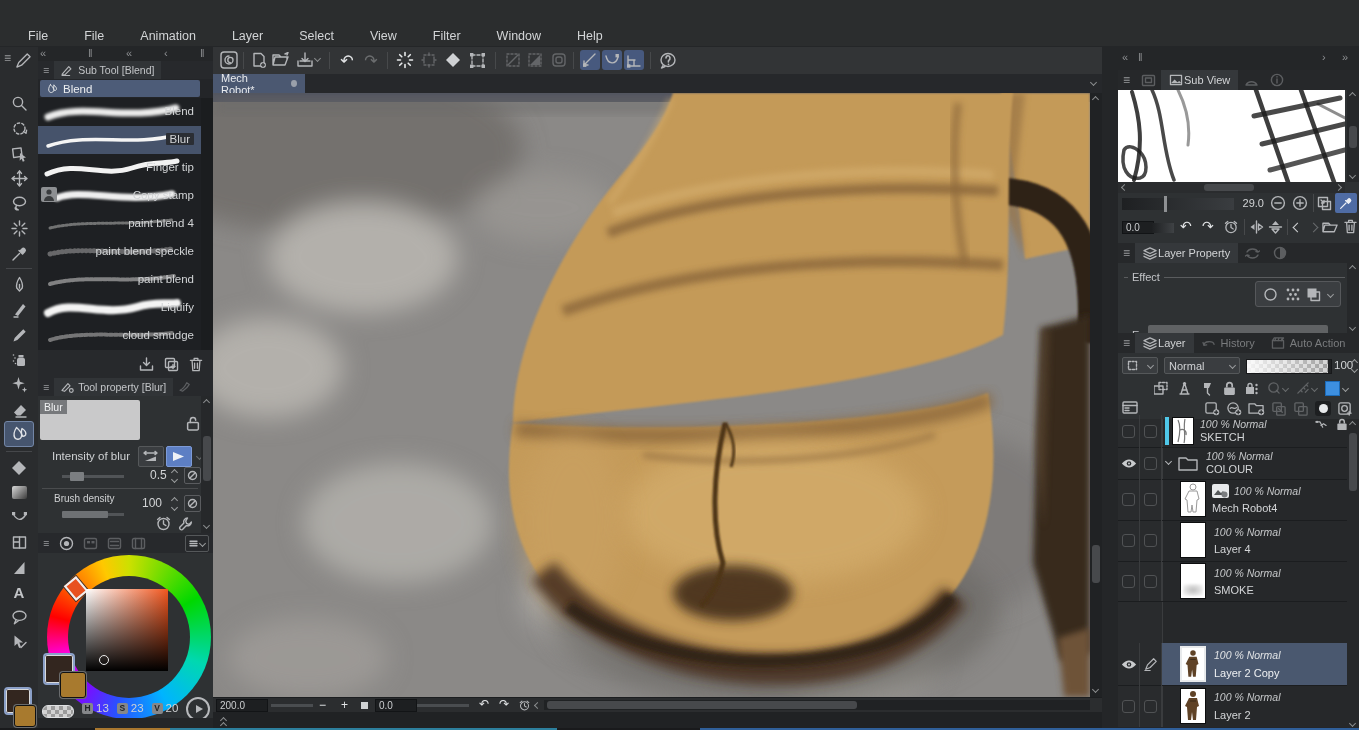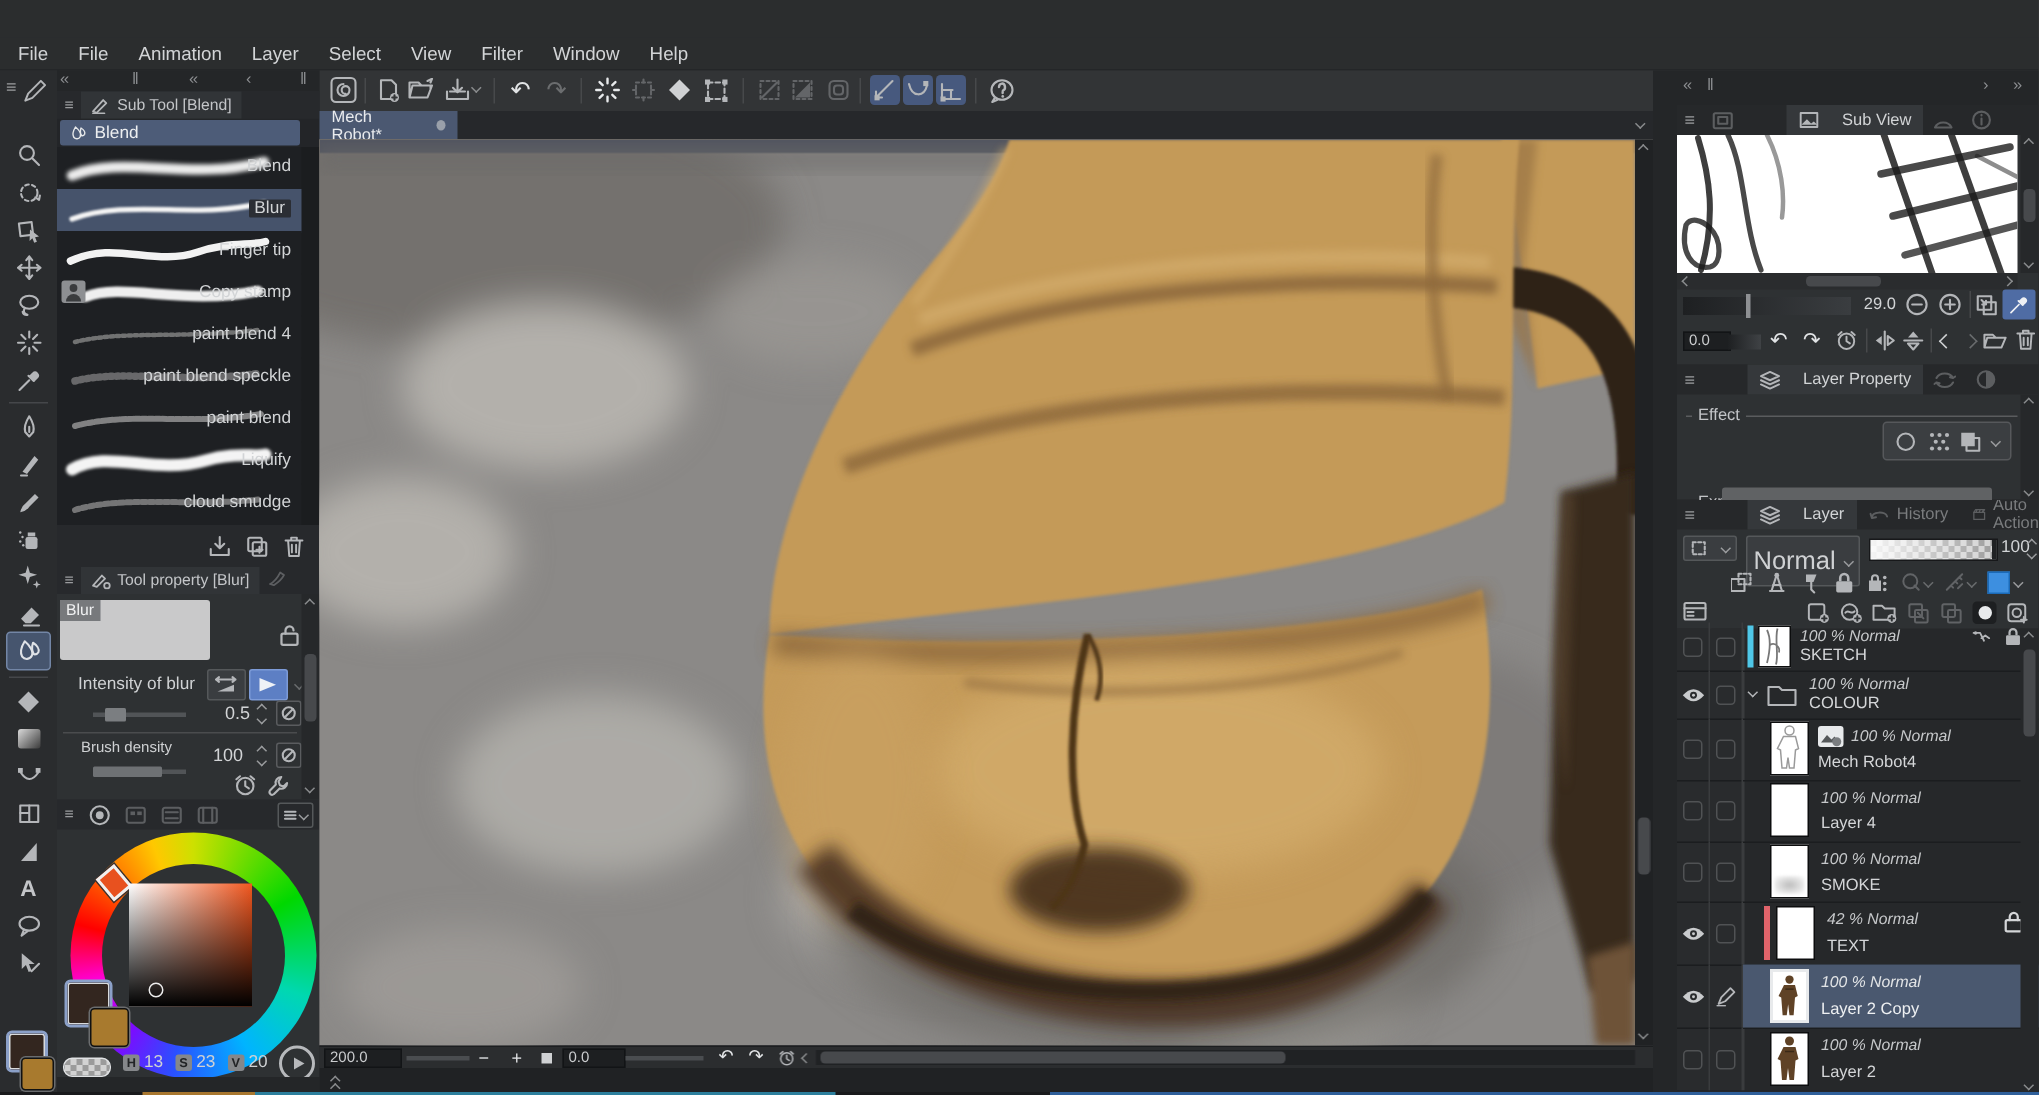--- a/index.html
+++ b/index.html
@@ -15,21 +15,21 @@
   .bright{color:#e2e4e6;}
   .ch{width:6px;height:6px;border-right:1.6px solid currentColor;border-bottom:1.6px solid currentColor;display:inline-block;}
   .ch.d{transform:rotate(45deg);}.ch.u{transform:rotate(-135deg);}.ch.l{transform:rotate(135deg);}.ch.r{transform:rotate(-45deg);}
   .chs{width:4px;height:4px;border-width:1.3px;}
   .checker{background-image:conic-gradient(#d2d2d2 25%,#9b9b9b 0 50%,#d2d2d2 0 75%,#9b9b9b 0);background-size:8px 8px;}
   .checker6{background-image:conic-gradient(#d2d2d2 25%,#9b9b9b 0 50%,#d2d2d2 0 75%,#9b9b9b 0);background-size:6px 6px;}
   
   .titlebar{left:0;top:0;width:1359px;height:25px;background:#2b2d2e;}
   .title{width:100%;text-align:center;top:6px;color:#75777a;font-size:11.5px;}
   .winbtn{top:3px;width:18px;height:18px;color:#a8aaac;font-size:12px;text-align:center;line-height:18px;}
-  .menubar{left:0;top:25px;width:1359px;height:22px;background:#2b2d2e;display:flex;align-items:center;gap:20px;padding-left:12px;box-sizing:border-box;border-bottom:1px solid #242628;}
+  .menubar{left:0;top:25px;width:1359px;height:22px;background:#2b2d2e;display:flex;align-items:center;gap:36px;padding-left:28px;box-sizing:border-box;border-bottom:1px solid #242628;}
   .menubar span{color:#d2d4d6;font-size:12.5px;}
   
   .cmdbar{left:213px;top:47px;width:889px;height:27px;background:#323436;border-bottom:1px solid #202224;}
   .cbtn{top:3px;width:20px;height:20px;}
   .cbtn-blue{background:#47597e;border-radius:3px;}
   .csep{top:5px;width:1px;height:17px;background:#47494b;}
   
   .toolstrip{left:0;top:47px;width:38px;height:683px;background:#2a2c2e;border-right:1px solid #202224;}
   .tsit{left:0;width:38px;height:25px;display:flex;align-items:center;justify-content:center;}
   .tssel{left:4px;width:30px;height:26px;background:#46556e;border:1px solid #7386a6;border-radius:3px;display:flex;align-items:center;justify-content:center;box-sizing:border-box;}
@@ -61,21 +61,21 @@
   .tabbar{left:213px;top:74px;width:889px;height:19px;background:#26282b;}
   .doctab{left:0;top:0;height:19px;width:92px;background:#4b5871;display:flex;align-items:center;padding:0 8px;box-sizing:border-box;color:#e9ebee;font-size:11px;}
   .canvas-wrap{left:213px;top:93px;width:889px;height:604px;background:#8b8987;}
   .vscroll{left:877px;top:0;width:12px;height:604px;background:#202224;}
   .statusbar{left:213px;top:697px;width:889px;height:15px;background:#2b2d2f;border-top:1px solid #1c1e20;}
   .bstrip{left:213px;top:712px;width:889px;height:18px;background:#202224;}
   .gutter{left:1102px;top:47px;width:16px;height:683px;background:#242628;}
   
   .rightcol{left:1118px;top:47px;width:241px;height:683px;background:#242628;}
   .rtabs{height:20px;background:#26282a;display:flex;align-items:center;}
-  .rtab-active{background:#35383b;height:20px;display:flex;align-items:center;gap:15px;padding:0 8px;font-size:11px;color:#d2d4d6;margin-left:30px;}
+  .rtab-active{background:#35383b;height:20px;display:flex;align-items:center;gap:1px;padding:0 8px;font-size:11px;color:#d2d4d6;}
   .rtab-dim{height:20px;display:flex;align-items:center;gap:5px;padding:0 8px;font-size:11px;color:#7a7c7e;}
   .fieldset{display:flex;align-items:center;gap:4px;color:#c3c5c8;font-size:11px;}
   .fieldset .ln{flex:1;border-top:1px solid #5a5c5e;height:0;}
   .lrow{left:0;width:241px;}
   .lcol{top:0;width:22px;height:100%;border-right:1px solid #3a3c3e;box-sizing:border-box;display:flex;align-items:center;justify-content:center;}
   .cb{width:11px;height:11px;border:1px solid #505254;border-radius:3px;}
   .lmeta{font-size:10.5px;color:#c6c8ca;white-space:nowrap;font-style:italic;}
   .lname{font-size:11px;color:#d4d6d8;white-space:nowrap;}
   .lthumb{border:1px solid #0c0d0e;box-sizing:border-box;background:#fff;}
   .ddbox{background:#3a3d40;border:1px solid #55585a;border-radius:2px;display:flex;align-items:center;justify-content:space-between;padding:0 4px;box-sizing:border-box;color:#cfd1d3;}
@@ -909,21 +909,21 @@
           <span>Auto Action</span>
         </div>
       </div>
 
       <div class="abs ddbox" style="left:4px;top:24px;width:36px;height:17px">
         <svg class="i" width="11" height="11" viewBox="0 0 11 11">
             <rect x="1.5" y="1.5" width="8" height="8" stroke-dasharray="2 1.6"></rect>
           </svg>
         <span class="ch d chs" style="color:#9a9c9e"></span>
       </div>
-      <div class="abs ddbox" style="left:46px;top:24px;width:76px;height:34px;font-size:17px">
+      <div class="abs ddbox" style="left:46px;top:24px;width:76px;height:17px;font-size:11px">
         <span>Normal</span>
         <span class="ch d chs" style="color:#9a9c9e"></span>
       </div>
       <div class="abs checker" style="left:128px;top:26px;width:84px;height:13px;border:1px solid #17181a">
         <div class="abs" style="left:0;top:0;width:100%;height:100%;background:linear-gradient(to right,rgba(255,255,255,.9),rgba(255,255,255,0))"></div>
         <div class="abs" style="right:0;top:0;width:3px;height:100%;background:#202224"></div>
       </div>
       <span class="abs" style="left:216px;top:26px;font-size:11.5px;color:#d2d4d6">100</span>
       <div class="abs spin" style="left:234px;top:27px">
           <span class="ch u chs"></span>
@@ -1109,40 +1109,20 @@
           <div class="abs lcol" style="left:22px">
               <span class="cb"></span>
             </div>
           <div class="abs lthumb checker6" style="left:62px;top:2px;width:26px;height:36px">
             <div style="position:absolute;left:2px;bottom:2px;width:20px;height:12px;background:radial-gradient(ellipse,#bdbdbd,rgba(190,190,190,0));filter:blur(1px)"></div>
           </div>
           <span class="abs lmeta" style="left:96px;top:6px">100 % Normal</span>
           <span class="abs lname" style="left:96px;top:23px">SMOKE</span>
         </div>
 
-        <div class="abs lrow" style="top:182px;height:42px;border-bottom:1px solid #1b1d1f">
-          <div class="abs lcol" style="left:0">
-            <svg width="16" height="11" viewBox="0 0 18 12">
-                <path d="M1,6 Q9,-3 17,6 Q9,15 1,6 Z" fill="#c9cbcd"></path>
-                <circle cx="9" cy="6" r="2.6" fill="#292b2d"></circle>
-                <circle cx="9" cy="6" r="1.1" fill="#c9cbcd"></circle>
-              </svg>
-          </div>
-          <div class="abs lcol" style="left:22px">
-              <span class="cb"></span>
-            </div>
-          <div class="abs" style="left:58px;top:3px;width:4px;height:36px;background:#e0636a"></div>
-          <div class="abs lthumb checker6" style="left:66px;top:3px;width:26px;height:36px"></div>
-          <span class="abs lmeta" style="left:100px;top:6px">42 % Normal</span>
-          <svg class="abs i" style="left:218px;top:6px;stroke:#d4d6d8" width="13" height="15" viewBox="0 0 12 14">
-              <rect x="1" y="6" width="10" height="7" rx="1"></rect>
-              <path d="M3.5,6 V4 a2.5,2.5 0 0 1 5,0 V6"></path>
-            </svg>
-          <span class="abs lname" style="left:100px;top:24px">TEXT</span>
-        </div>
 
         <div class="abs lrow" style="top:224px;height:42px;border-bottom:1px solid #1b1d1f">
           <div class="abs" style="left:44px;top:0;width:197px;height:42px;background:#4a586f"></div>
           <div class="abs lcol" style="left:0">
             <svg width="16" height="11" viewBox="0 0 18 12">
                 <path d="M1,6 Q9,-3 17,6 Q9,15 1,6 Z" fill="#c9cbcd"></path>
                 <circle cx="9" cy="6" r="2.6" fill="#292b2d"></circle>
                 <circle cx="9" cy="6" r="1.1" fill="#c9cbcd"></circle>
               </svg>
           </div>

